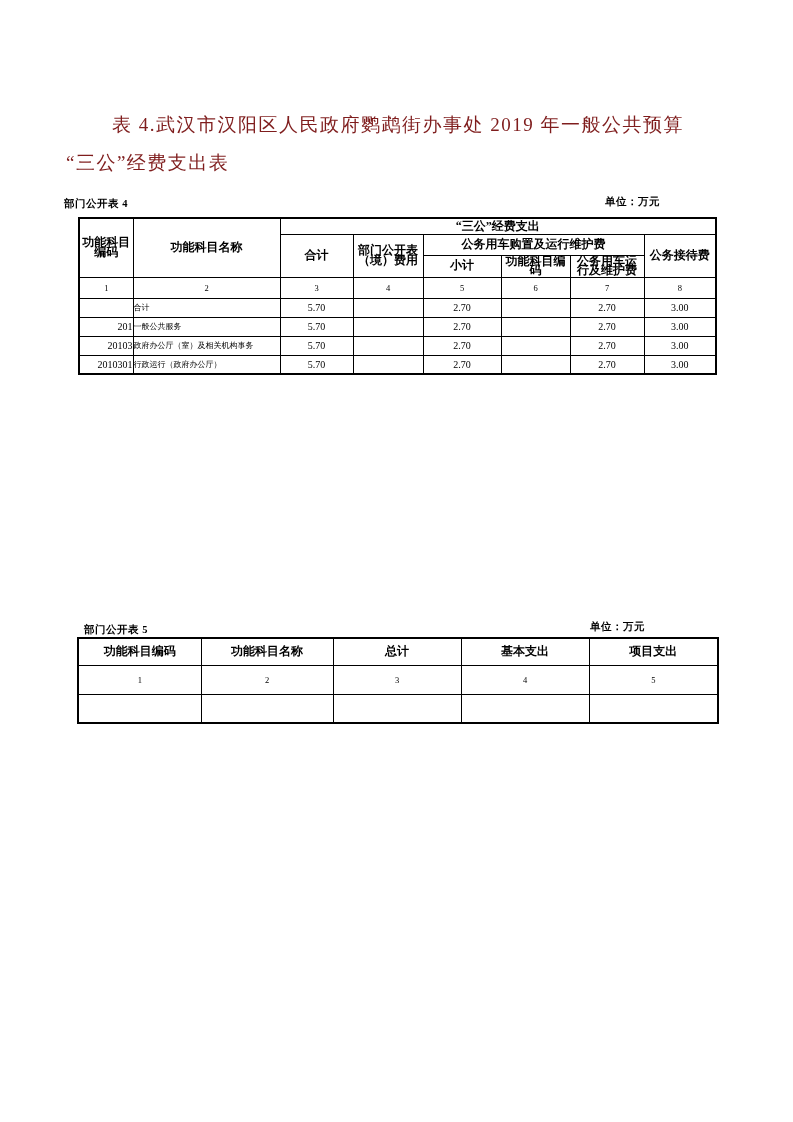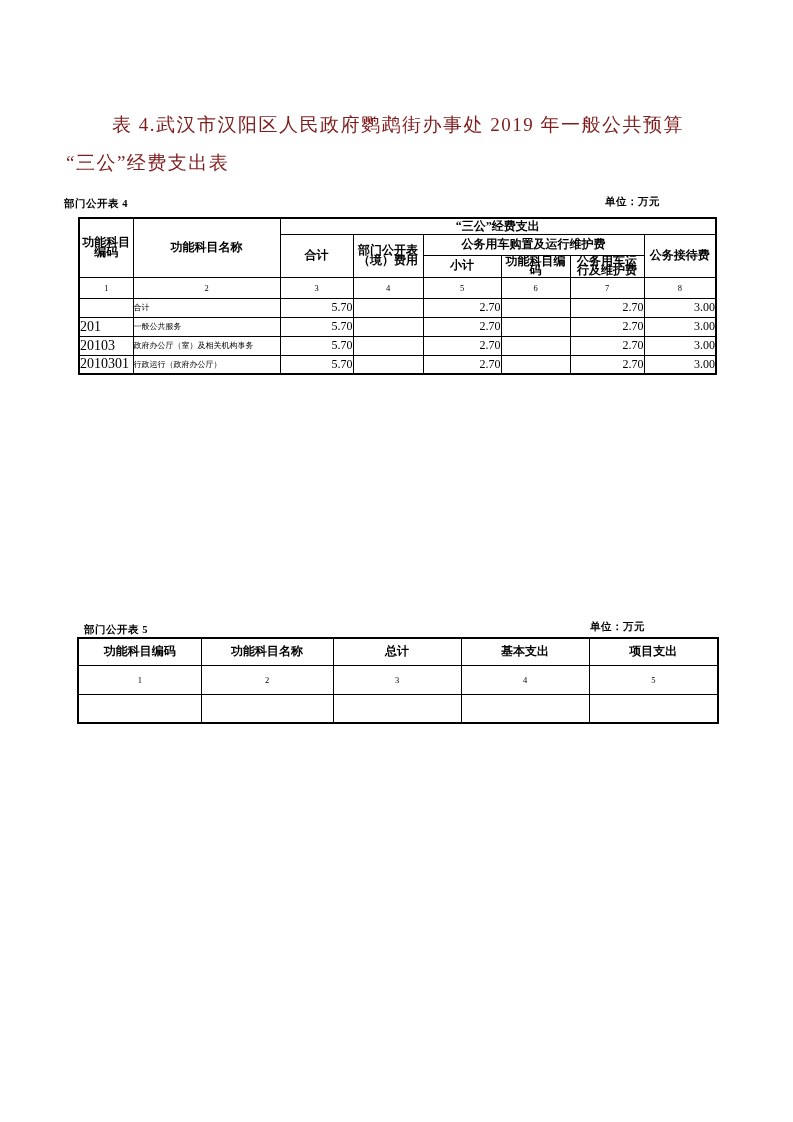--- a/index.html
+++ b/index.html
@@ -73,30 +73,30 @@
   table.t4 tr.row-data  { height: 19px; }
   table.t5 tr.row-hdr   { height: 27px; }
   table.t5 tr.row-num   { height: 29px; }
   table.t5 tr.row-empty { height: 29px; }
 
   td.numcell {
     font-size: 8.5px;
     text-align: center;
   }
   td.code {
-    font-size: 14px;
-    text-align: left;
+    font-size: 10px;
+    text-align: right;
   }
   td.name {
     font-size: 8px;
     text-align: left;
   }
   td.val {
-    font-size: 12px;
-    text-align: right;
+    font-size: 10px;
+    text-align: center;
     padding-right: 2px;
   }
   .ind-code-1 { padding-left: 2px; }
   .ind-code-2 { padding-left: 12px; }
   .ind-code-3 { padding-left: 19px; }
   .ind-name-0 { padding-left: 4px; }
   .ind-name-1 { padding-left: 4px; }
   .ind-name-2 { padding-left: 10px; }
   .ind-name-3 { padding-left: 23px; }
 

